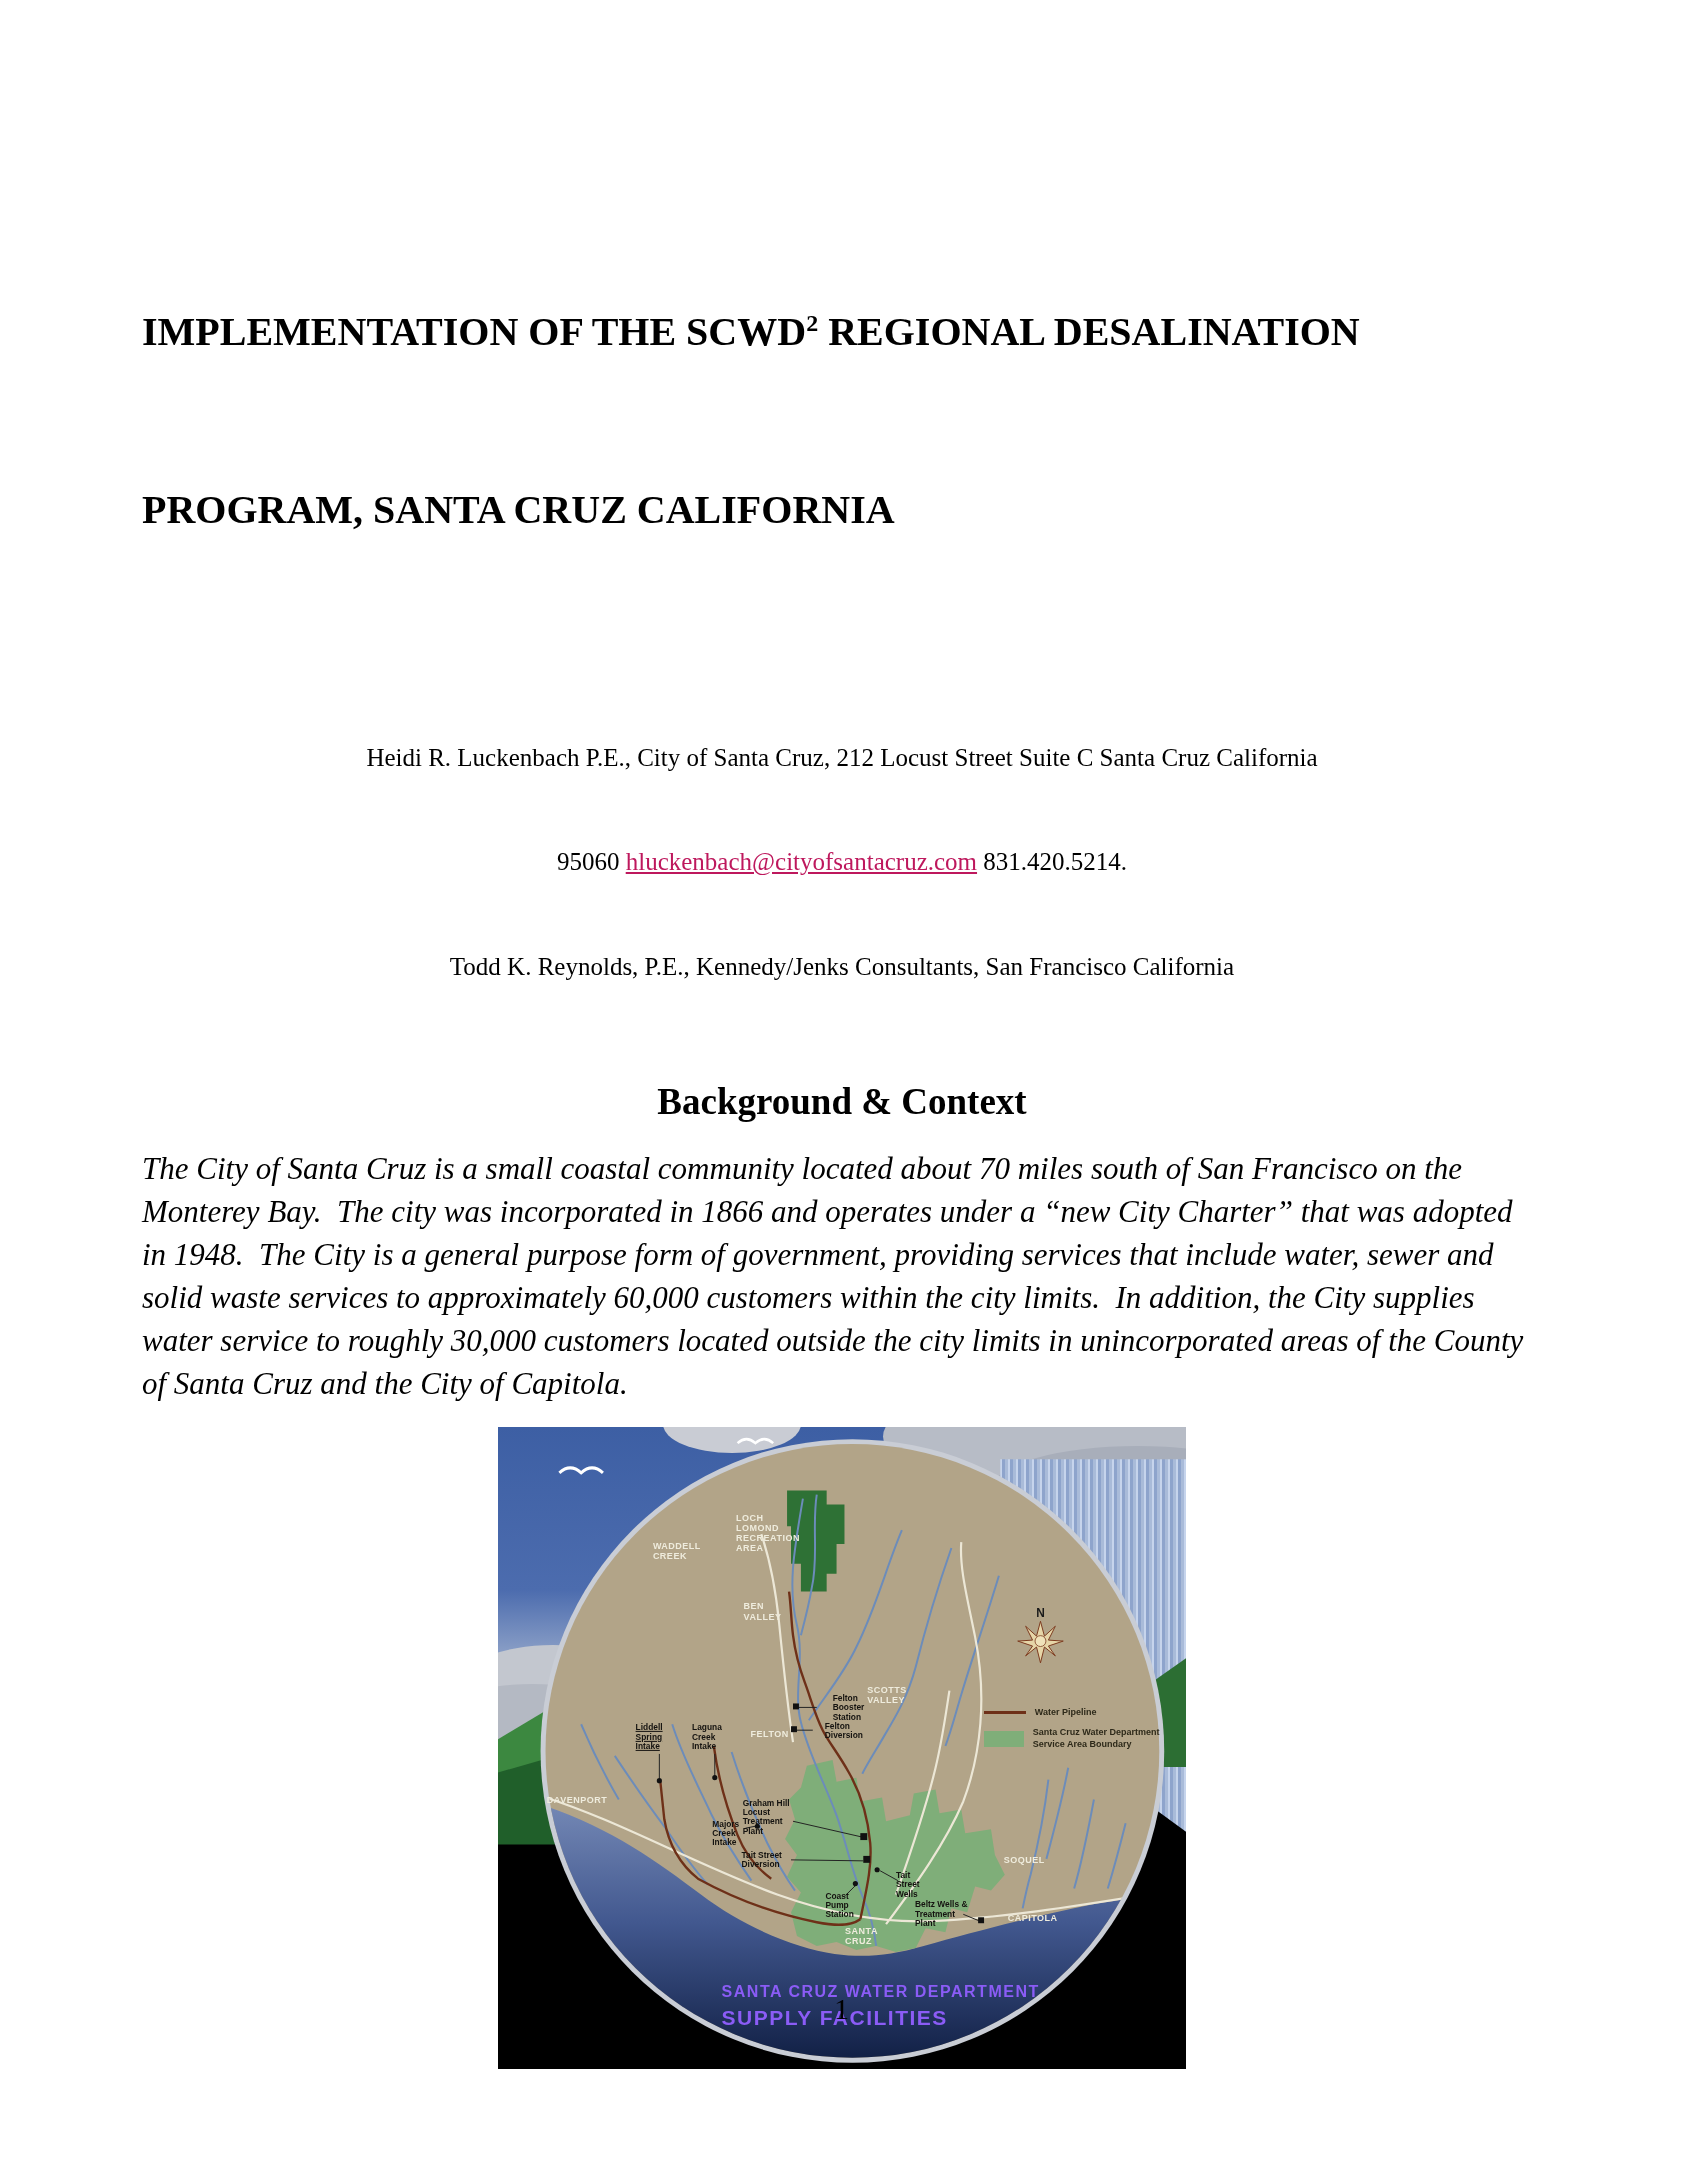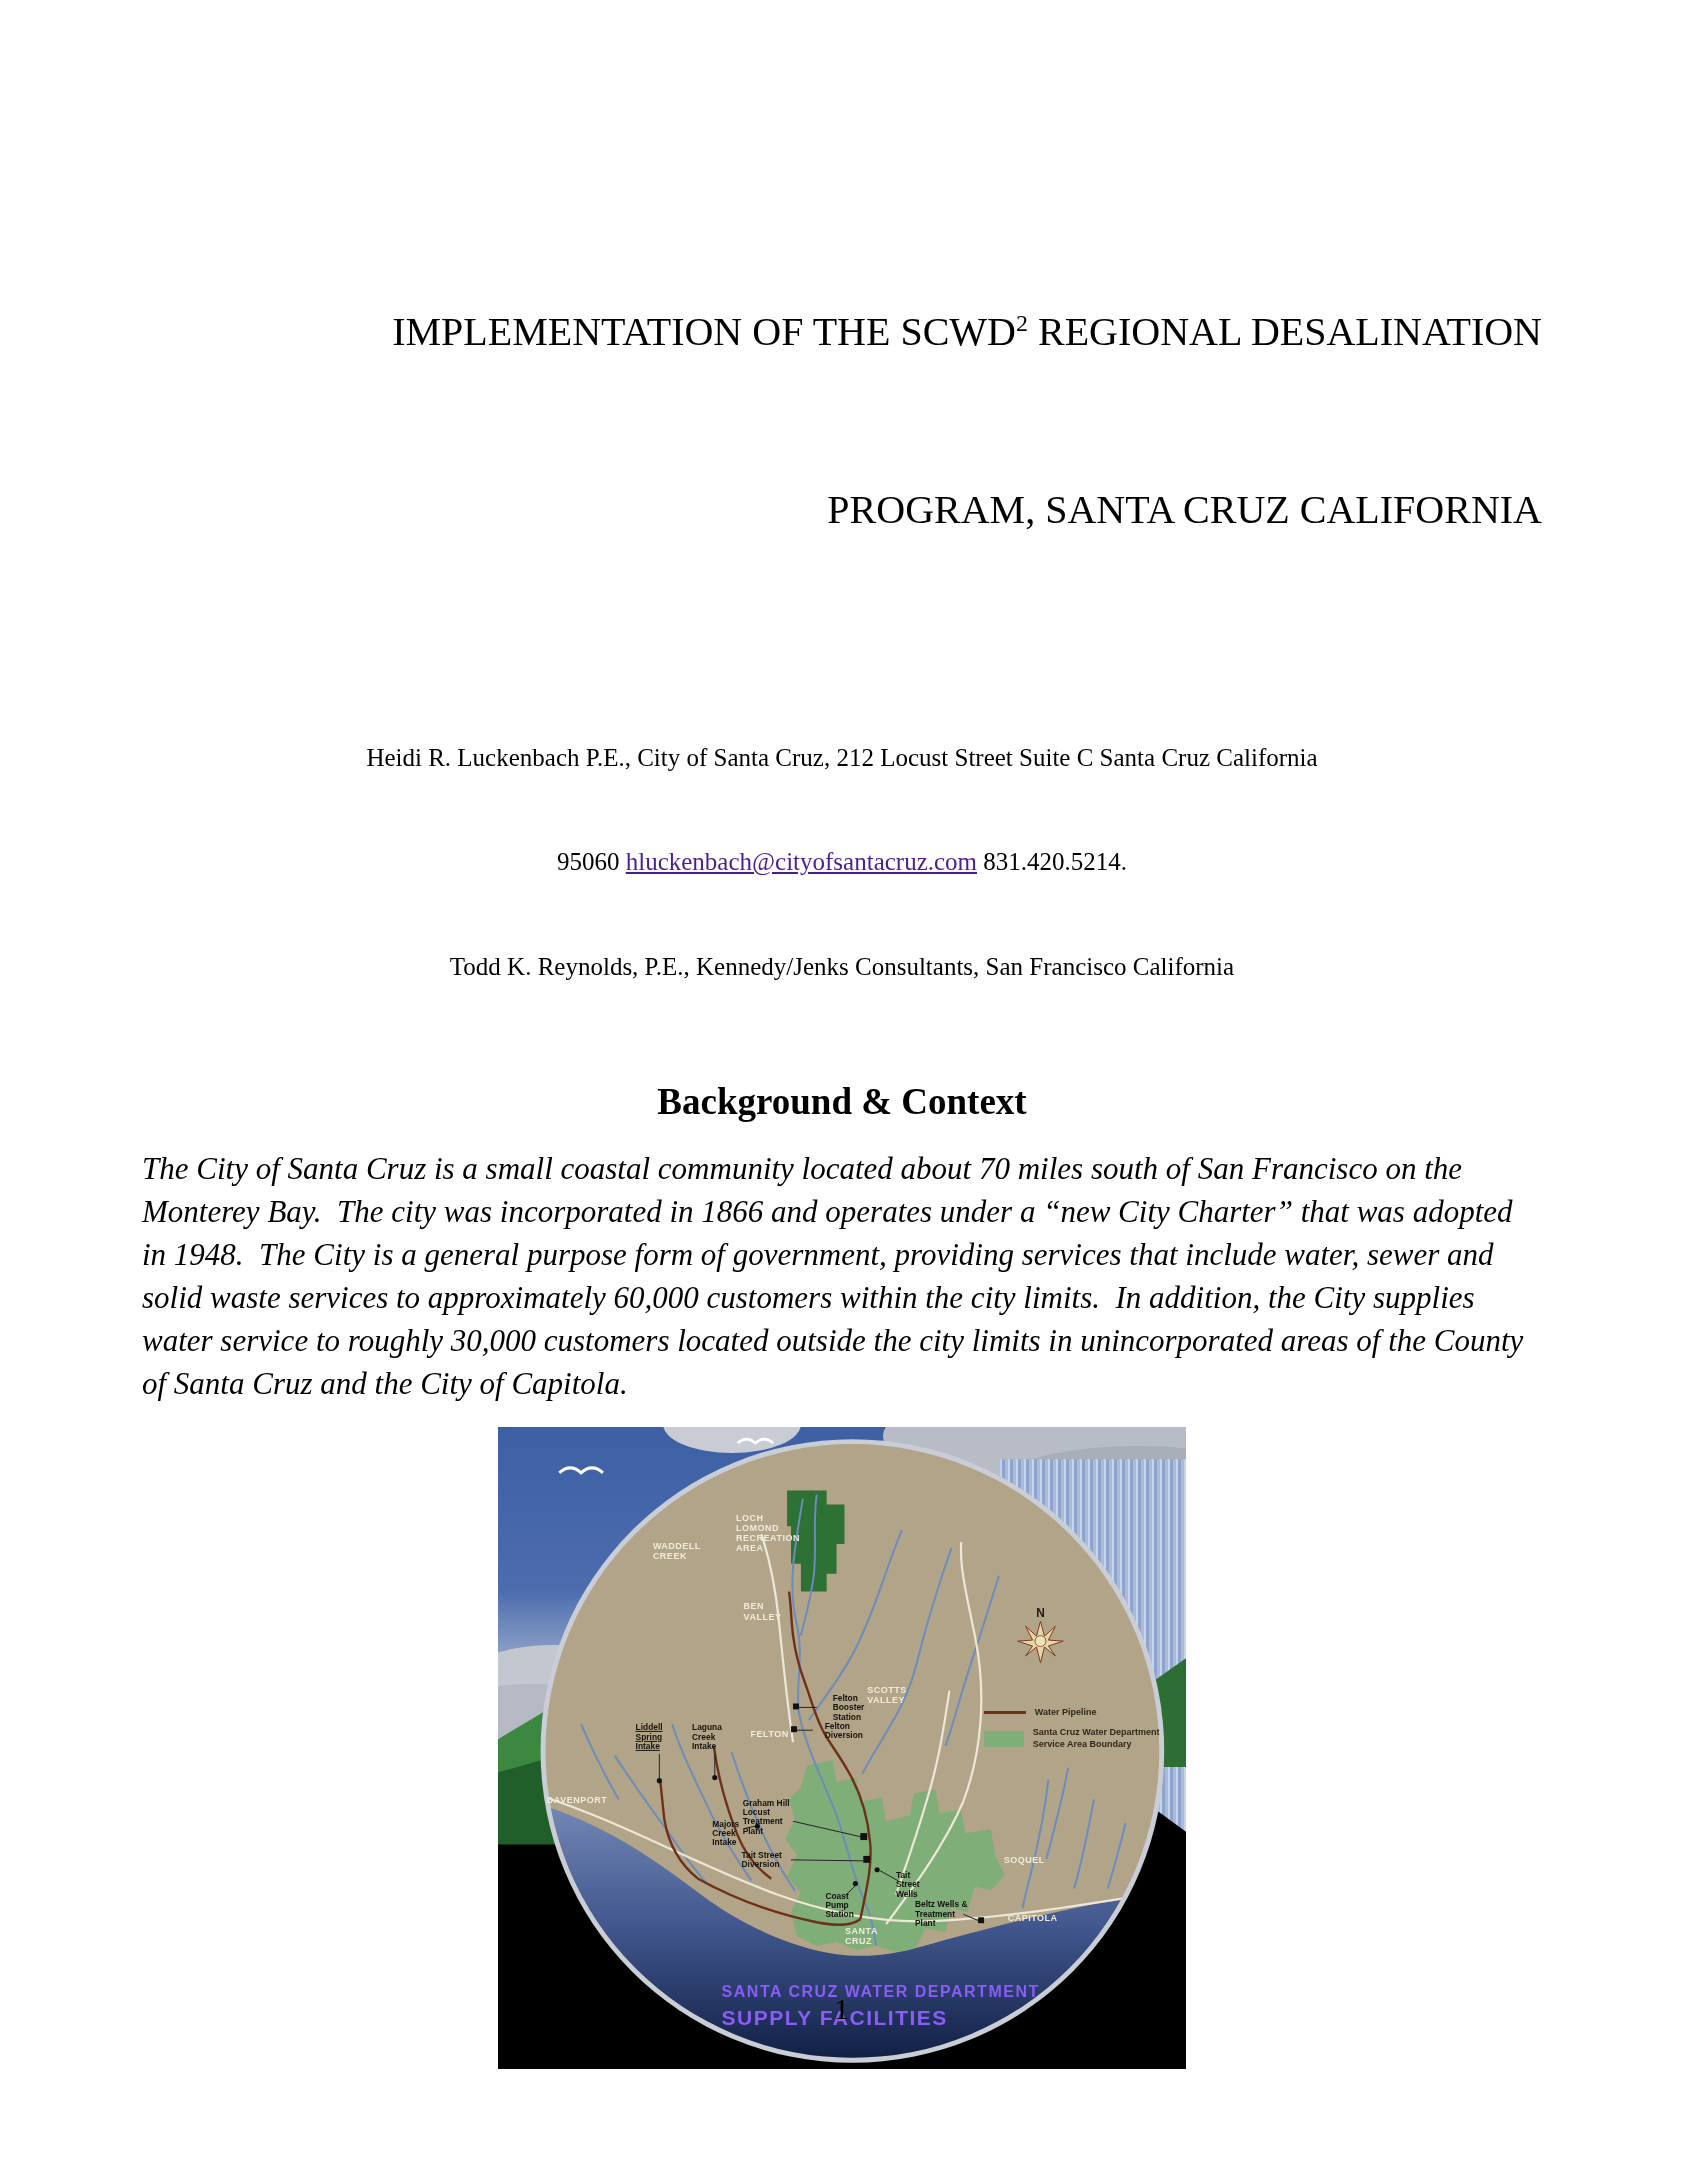--- a/index.html
+++ b/index.html
@@ -10,36 +10,36 @@
     font-family:"Liberation Serif",serif;
     color:#000;
     overflow:hidden;
   }
   .content{
     position:absolute;
     left:142px;top:184px;
     width:1400px;
   }
   .doc-title{
-    text-align:right;
-    font-weight:normal;
+    text-align:left;
+    font-weight:bold;
     font-size:40px;
     line-height:1.48;
     white-space:pre-wrap;
   }
   .doc-title sup{font-size:24px;}
   .authors{
     margin-top:14px;
     text-align:center;
     font-size:25px;
     line-height:1.39;
     white-space:pre-wrap;
   }
   .email{
-    color:#4c1d95;
+    color:#be185d;
     text-decoration:underline;
     cursor:pointer;
     text-align:center;
   }
   .section-heading{
     margin-top:26px;
     text-align:center;
     font-weight:bold;
     font-size:37px;
   }

